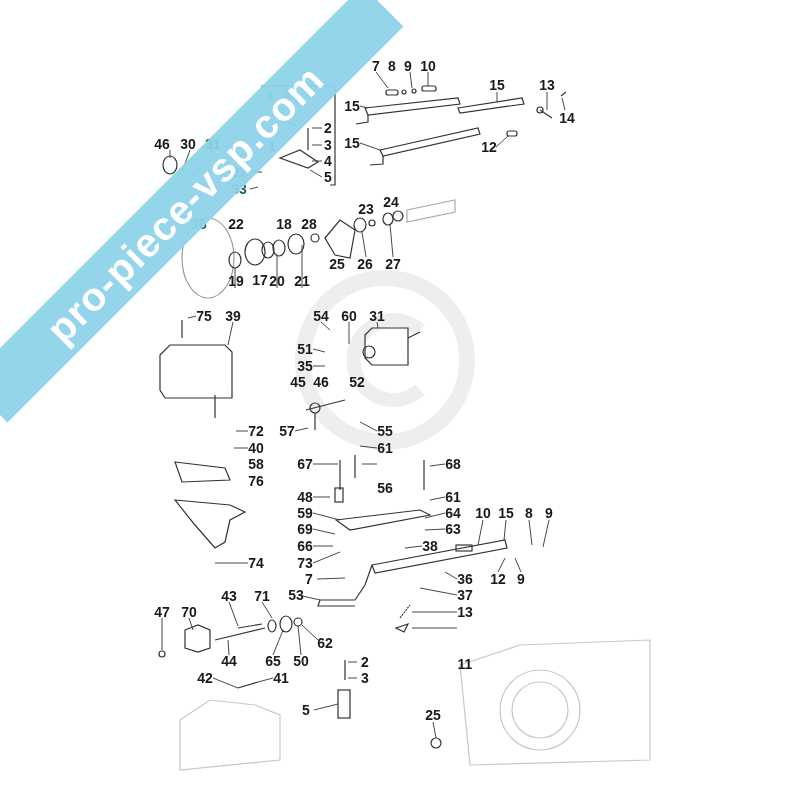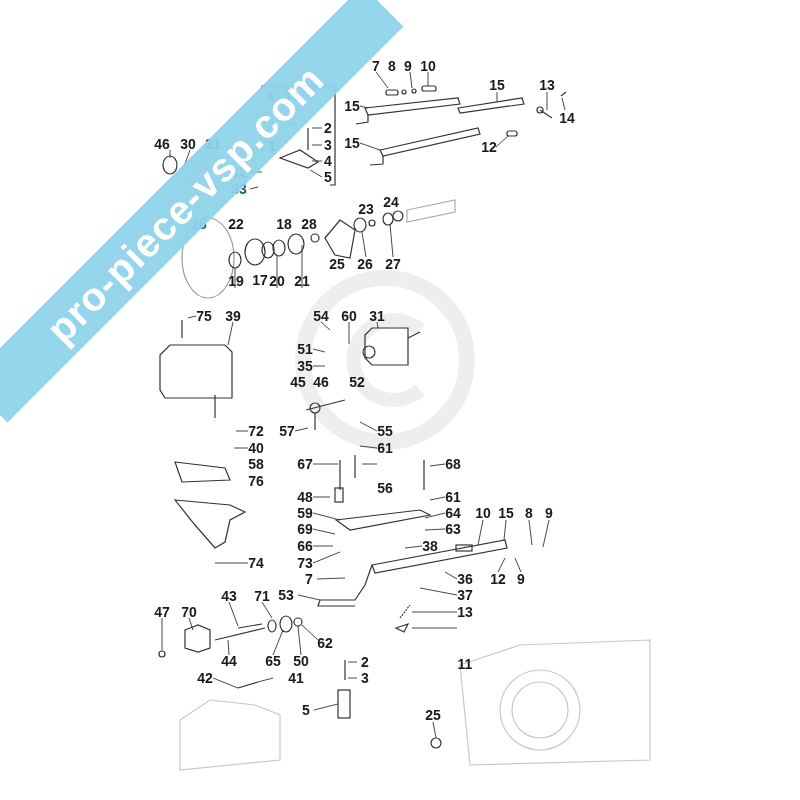--- a/index.html
+++ b/index.html
@@ -268,36 +268,36 @@
       <div class="lbl" style="left: 305px; top: 529px;">69</div>
       <div class="lbl" style="left: 453px; top: 529px;">63</div>
       <div class="lbl" style="left: 305px; top: 546px;">66</div>
       <div class="lbl" style="left: 430px; top: 546px; text-align: center;">38</div>
       <div class="lbl" style="left: 305px; top: 563px;">73</div>
       <div class="lbl" style="left: 256px; top: 563px;">74</div>
       <div class="lbl" style="left: 465px; top: 579px;">36</div>
       <div class="lbl" style="left: 498px; top: 579px;">12</div>
       <div class="lbl" style="left: 521px; top: 579px;">9</div>
       <div class="lbl" style="left: 309px; top: 579px;">7</div>
-      <div class="lbl" style="left: 286px; top: 595px; text-align: center;">53</div>
+      <div class="lbl" style="left: 296px; top: 595px; text-align: center;">53</div>
       <div class="lbl" style="left: 465px; top: 595px;">37</div>
       <div class="lbl" style="left: 229px; top: 596px;">43</div>
       <div class="lbl" style="left: 262px; top: 596px;">71</div>
       <div class="lbl" style="left: 162px; top: 612px;">47</div>
       <div class="lbl" style="left: 189px; top: 612px;">70</div>
       <div class="lbl" style="left: 465px; top: 612px;">13</div>
       <div class="lbl" style="left: 325px; top: 643px;">62</div>
       <div class="lbl" style="left: 465px; top: 628px; margin-top: 36px;">11</div>
       <div class="lbl" style="left: 229px; top: 661px;">44</div>
       <div class="lbl" style="left: 273px; top: 661px;">65</div>
       <div class="lbl" style="left: 301px; top: 661px;">50</div>
       <div class="lbl" style="left: 365px; top: 662px;">2</div>
       <div class="lbl" style="left: 365px; top: 678px;">3</div>
       <div class="lbl" style="left: 205px; top: 678px;">42</div>
-      <div class="lbl" style="left: 281px; top: 678px; margin-left: 15px;">41</div>
+      <div class="lbl" style="left: 281px; top: 678px;">41</div>
       <div class="lbl" style="left: 306px; top: 710px;">5</div>
       <div class="lbl" style="left: 433px; top: 715px;">25</div>
     </div>
 
 
   <div class="banner">
     <span>pro-piece-vsp.com</span>
   </div>
 
 </div>

